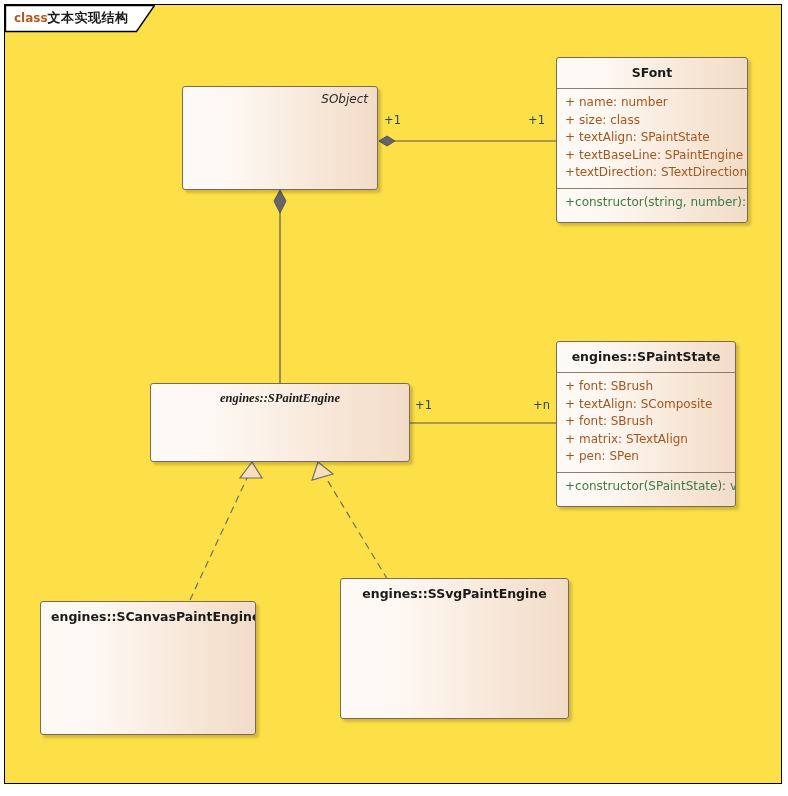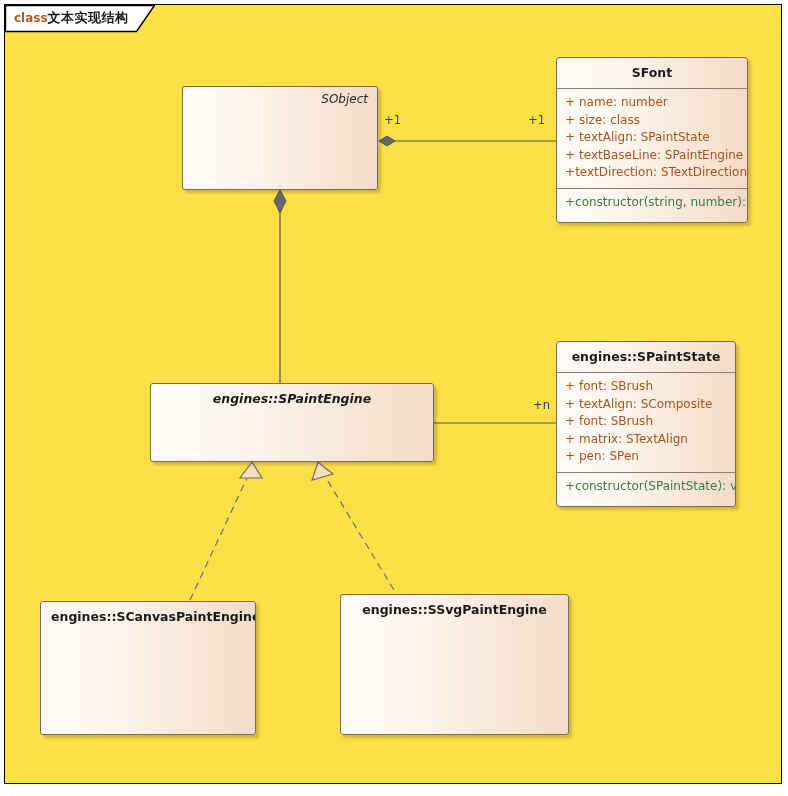--- a/index.html
+++ b/index.html
@@ -233,21 +233,21 @@
     </div>
   </div>
   <div class="compartment ops">
     <div class="member op">
       <span class="vis">+</span>
       <span class="sig">constructor(string, number): void</span>
     </div>
   </div>
 </div>
 
-<div class="uml-class" id="box-spaintengine" style="left:150px; top:383px; width:284px; height:79px;">
+<div class="uml-class" id="box-spaintengine" style="left:150px; top:383px; width:260px; height:79px;font-family:Liberation Serif, serif;">
   <div class="name-compartment">
     <span class="cls-name italic">engines::SPaintEngine</span>
   </div>
 </div>
 
 <div class="uml-class" id="box-spaintstate" style="left:556px; top:341px; width:180px; height:166px;">
   <div class="name-compartment with-sep">
     <span class="cls-name">engines::SPaintState</span>
   </div>
   <div class="compartment attrs">
@@ -279,17 +279,17 @@
     </div>
   </div>
 </div>
 
 <div class="uml-class" id="box-scanvas" style="left:40px; top:601px; width:216px; height:134px;">
   <div class="name-compartment">
     <span class="cls-name">engines::SCanvasPaintEngine</span>
   </div>
 </div>
 
-<div class="uml-class" id="box-ssvg" style="left:340px; top:594px; width:229px; height:141px;">
+<div class="uml-class" id="box-ssvg" style="left:340px; top:578px; width:229px; height:141px;">
   <div class="name-compartment">
     <span class="cls-name">engines::SSvgPaintEngine</span>
   </div>
 </div>
 
 </body></html>

